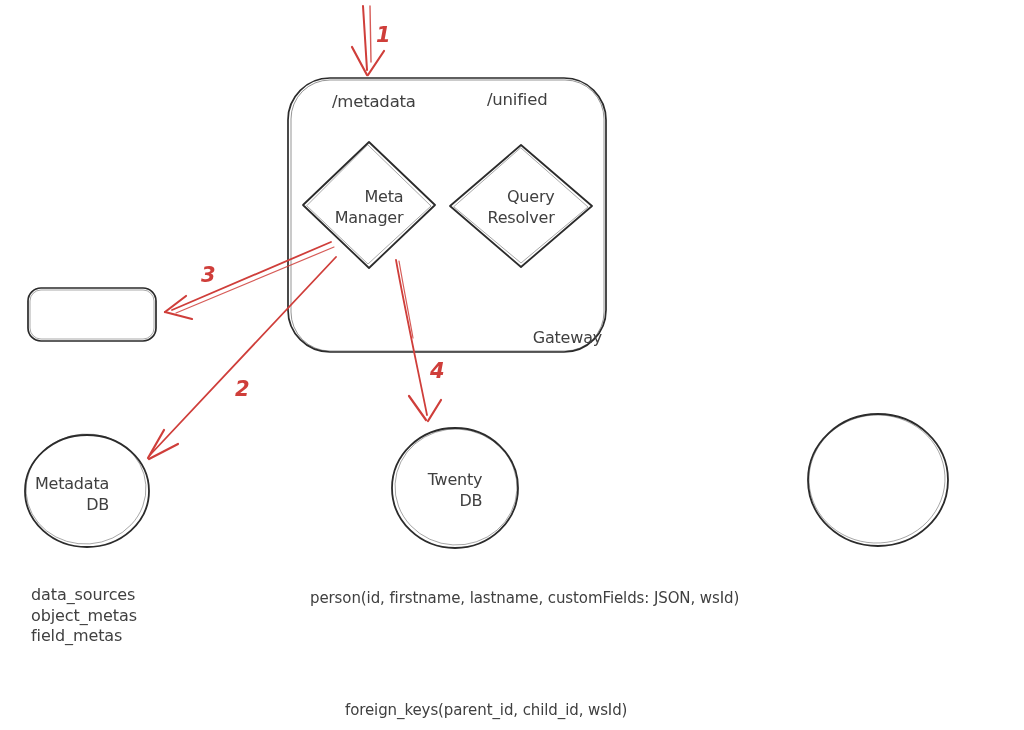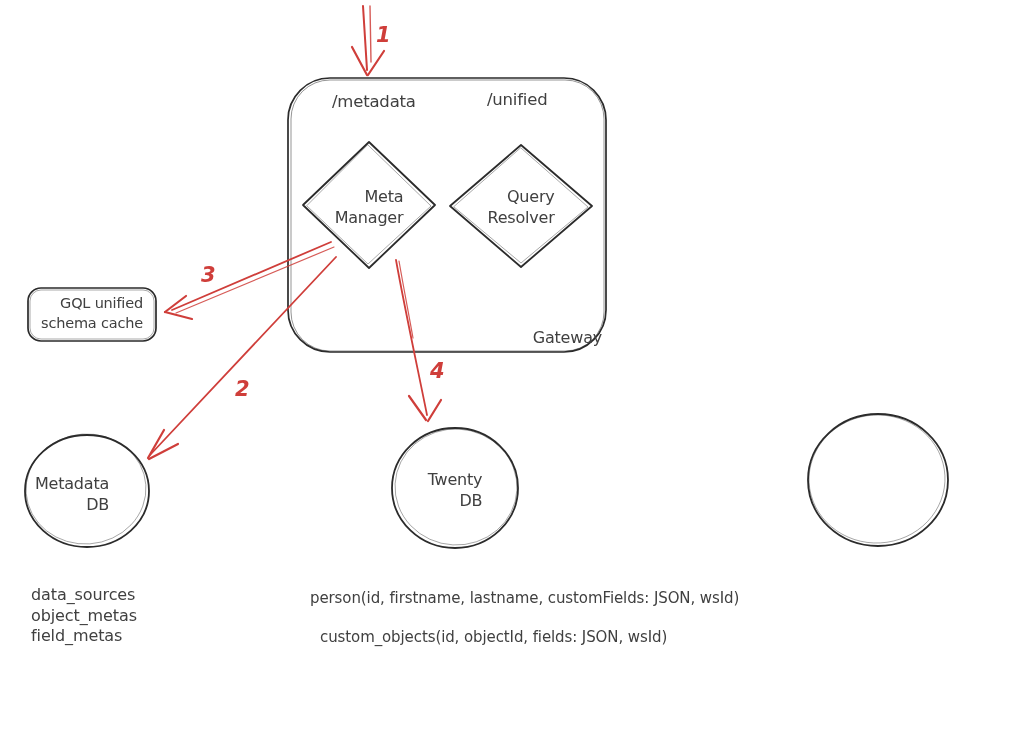--- a/index.html
+++ b/index.html
@@ -119,24 +119,20 @@
   <div class="lbl center node-label" style="left:369px; top:186px;">
     <div>Meta</div>
     <div>Manager</div>
   </div>
 
   <div class="lbl center node-label" style="left:521px; top:186px;">
     <div>Query</div>
     <div>Resolver</div>
   </div>
 
-  <div class="lbl center cache-label" style="left:92px; top:293px;">
-    <div>GQL unified</div>
-    <div>schema cache</div>
-  </div>
 
   <div class="lbl center node-label" style="left:72px; top:473px;">
     <div>Metadata</div>
     <div>DB</div>
   </div>
 
   <div class="lbl center node-label" style="left:455px; top:469px;">
     <div>Twenty</div>
     <div>DB</div>
   </div>
@@ -147,17 +143,17 @@
   <div class="arrow-num" style="left:235px; top:379px;">2</div>
   <div class="arrow-num" style="left:430px; top:361px;">4</div>
 
   <div class="lbl table-label" style="left:310px; top:588px;">person(id, firstname, lastname, customFields: JSON, wsId)</div>
 
   <div class="lbl table-list" style="left:31px; top:585px;">
     <div>data_sources</div>
     <div>object_metas</div>
     <div>field_metas</div>
   </div>
-  <div class="lbl table-label" style="left:320px; top:627px;">custom_objects(id, objectId, fields: JSON, wsId)</div>
 
 
+  <div class="lbl table-label" style="left:345px; top:700px;">foreign_keys(parent_id, child_id, wsId)</div>
 
 </div>
 
 </body></html>

